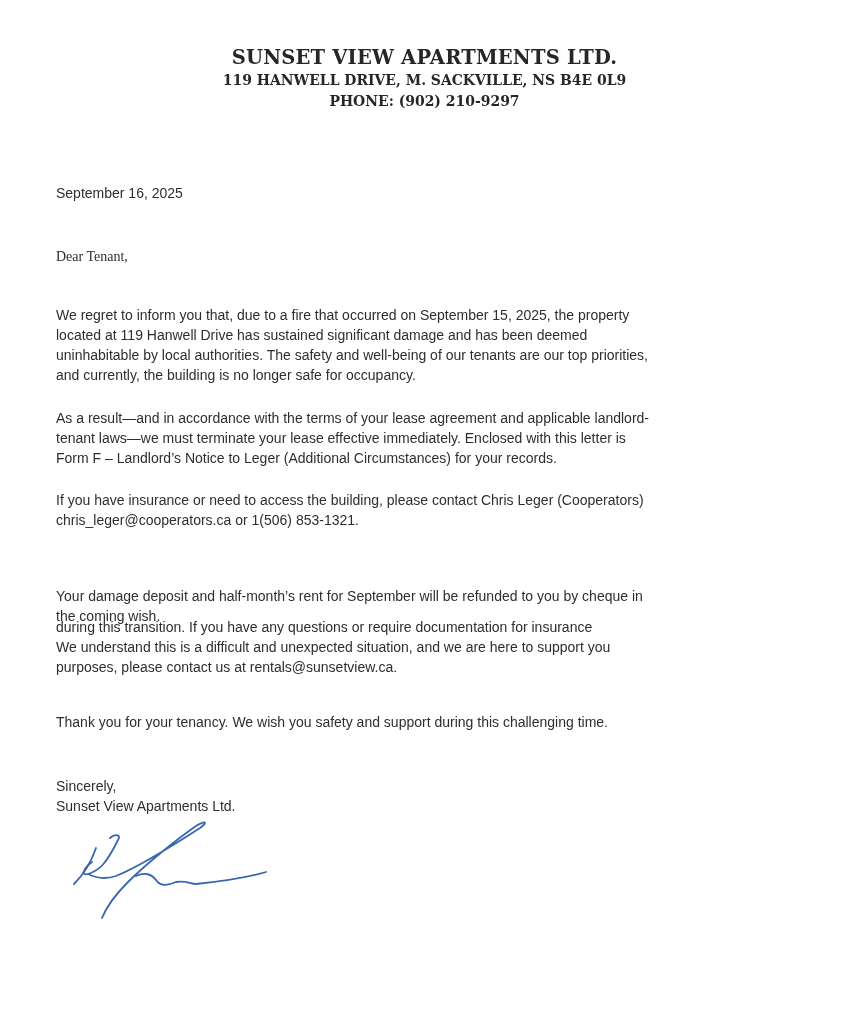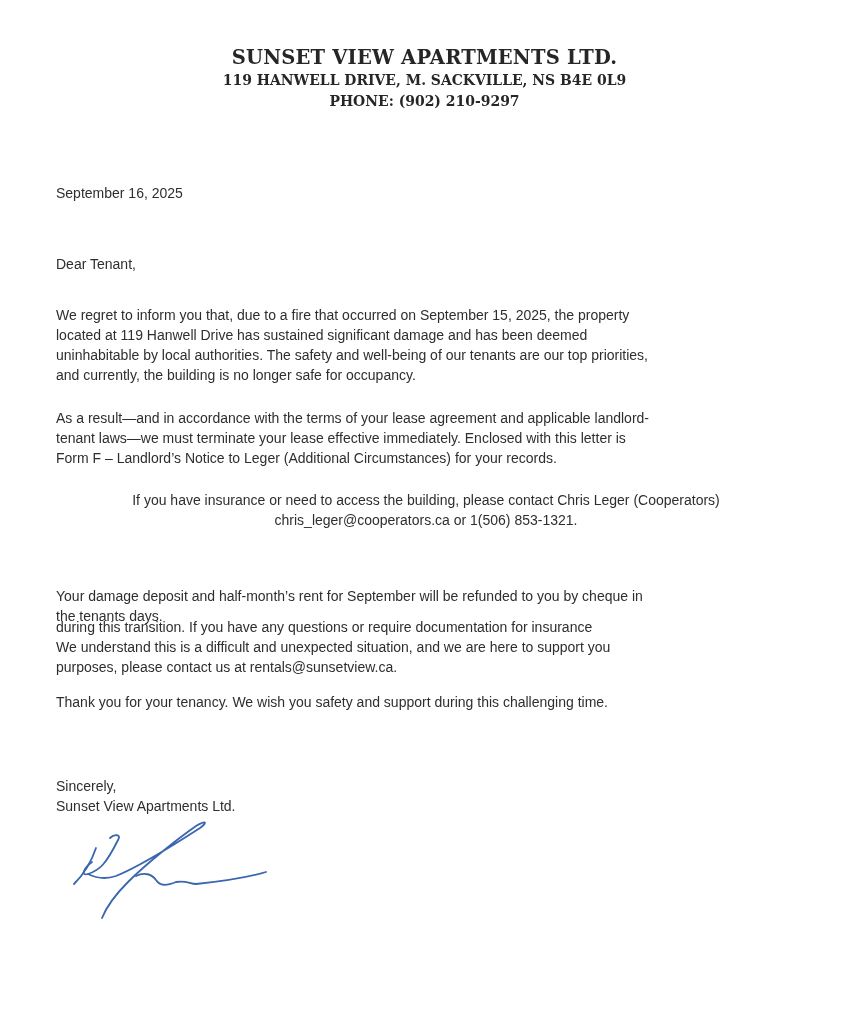--- a/index.html
+++ b/index.html
@@ -38,27 +38,27 @@
     .body-text {
       position: absolute;
       left: 56px;
       width: 740px;
       font-family: "Liberation Sans", sans-serif;
       font-size: 14px;
       line-height: 20px;
       color: #2e2e2e;
     }
     #date { top: 183px; }
-    #salutation { top: 254px; }
+    #salutation { top: 247px; font-family: Liberation Serif, serif; }
     #para1 { top: 305px; }
     #para2 { top: 408px; }
-    #para3 { top: 490px; text-align: center; }
+    #para3 { top: 490px; }
     #para4 { top: 586px; }
     #para5 { top: 617px; }
-    #para6 { top: 692px; }
+    #para6 { top: 712px; }
     #closing { top: 776px; }
     .line { display: block; white-space: nowrap; }
     .signature {
       position: absolute;
       left: 66px;
       top: 820px;
       width: 220px;
       height: 105px;
     }
   </style>
@@ -88,21 +88,21 @@
   <span class="line">Form F – Landlord’s Notice to Leger (Additional Circumstances) for your records.</span>
 </div>
 
 <div class="body-text" id="para3">
   <span class="line">If you have insurance or need to access the building, please contact Chris Leger (Cooperators)</span>
   <span class="line">chris_leger@cooperators.ca or 1(506) 853-1321.</span>
 </div>
 
 <div class="body-text" id="para4">
   <span class="line">Your damage deposit and half-month’s rent for September will be refunded to you by cheque in</span>
-  <span class="line">the tenants days.</span>
+  <span class="line">the coming wish.</span>
 </div>
 
 <div class="body-text" id="para5">
   <span class="line">during this transition. If you have any questions or require documentation for insurance</span>
   <span class="line">We understand this is a difficult and unexpected situation, and we are here to support you</span>
   <span class="line">purposes, please contact us at rentals@sunsetview.ca.</span>
 </div>
 
 <div class="body-text" id="para6">
   <span class="line">Thank you for your tenancy. We wish you safety and support during this challenging time.</span>

